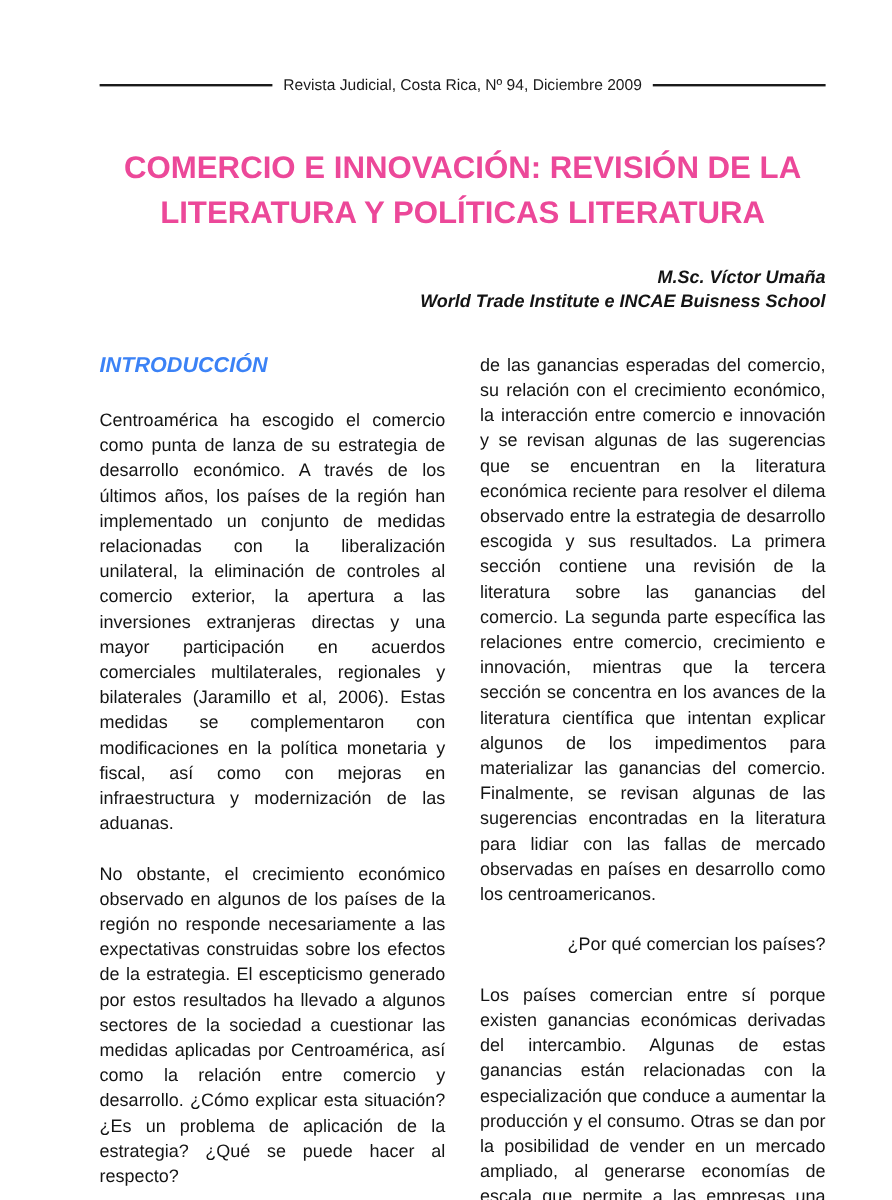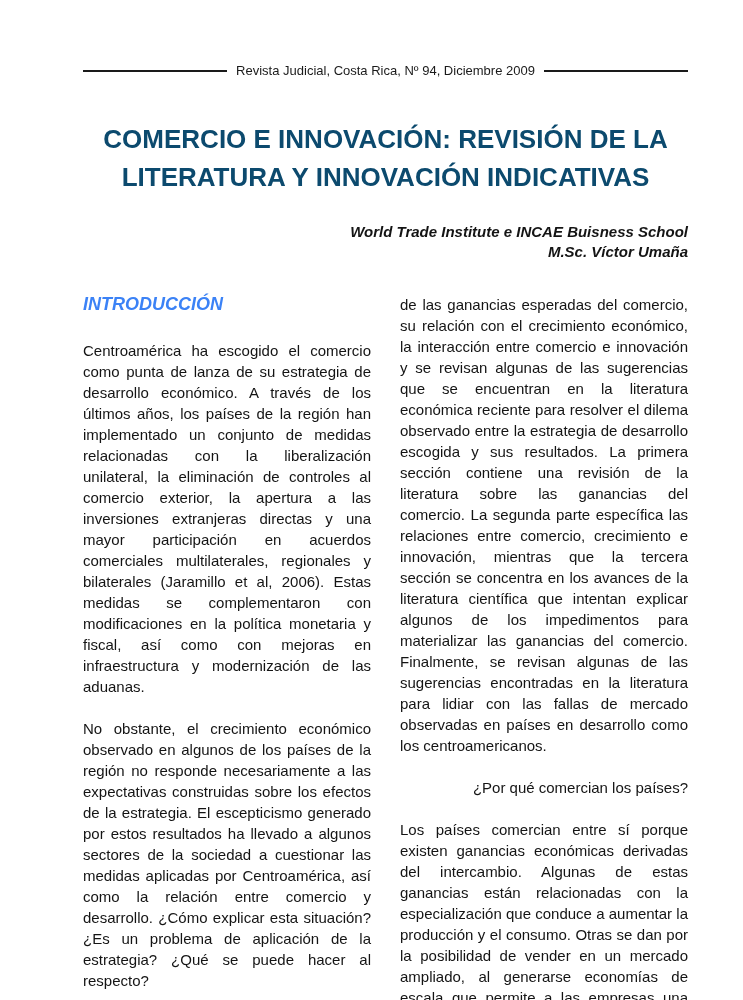--- a/index.html
+++ b/index.html
@@ -29,21 +29,21 @@
     height: 0;
     border-top: 2px solid #1a1a1a;
   }
   
   .article-title {
     margin: 42px auto 0 auto;
     text-align: center;
     font-weight: bold;
     font-size: 26px;
     line-height: 38px;
-    color: #0c4a6e;
+    color: #ec4899;
     letter-spacing: 0;
   }
   
   .byline {
     margin-top: 26px;
     text-align: right;
     font-weight: bold;
     font-style: italic;
     font-size: 15px;
     line-height: 20px;
@@ -81,25 +81,25 @@
 <body>
 
 <div class="page">
 
   <header class="journal-header">
     <span class="rule"></span>
     <span>Revista Judicial, Costa Rica, Nº 94, Diciembre 2009</span>
     <span class="rule"></span>
   </header>
 
-  <h1 class="article-title"><span>COMERCIO E INNOVACIÓN: REVISIÓN DE LA</span><br><span>LITERATURA Y INNOVACIÓN INDICATIVAS</span></h1>
+  <h1 class="article-title"><span>COMERCIO E INNOVACIÓN: REVISIÓN DE LA</span><br><span>LITERATURA Y POLÍTICAS LITERATURA</span></h1>
 
   <div class="byline">
+    <div>M.Sc. Víctor Umaña</div>
     <div>World Trade Institute e INCAE Buisness School</div>
-    <div>M.Sc. Víctor Umaña</div>
   </div>
 
   <div class="columns">
 
     <div class="col">
       <h2 class="section-heading">INTRODUCCIÓN</h2>
       <p>Centroamérica ha escogido el comercio como punta de lanza de su estrategia de desarrollo económico. A través de los últimos años, los países de la región han implementado un conjunto de medidas relacionadas con la liberalización unilateral, la eliminación de controles al comercio exterior, la apertura a las inversiones extranjeras directas y una mayor participación en acuerdos comerciales multilaterales, regionales y bilaterales (Jaramillo et al, 2006). Estas medidas se complementaron con modificaciones en la política monetaria y fiscal, así como con mejoras en infraestructura y modernización de las aduanas.</p>
       <p>No obstante, el crecimiento económico observado en algunos de los países de la región no responde necesariamente a las expectativas construidas sobre los efectos de la estrategia. El escepticismo generado por estos resultados ha llevado a algunos sectores de la sociedad a cuestionar las medidas aplicadas por Centroamérica, así como la relación entre comercio y desarrollo. ¿Cómo explicar esta situación? ¿Es un problema de aplicación de la estrategia? ¿Qué se puede hacer al respecto?</p>
 
     </div>

